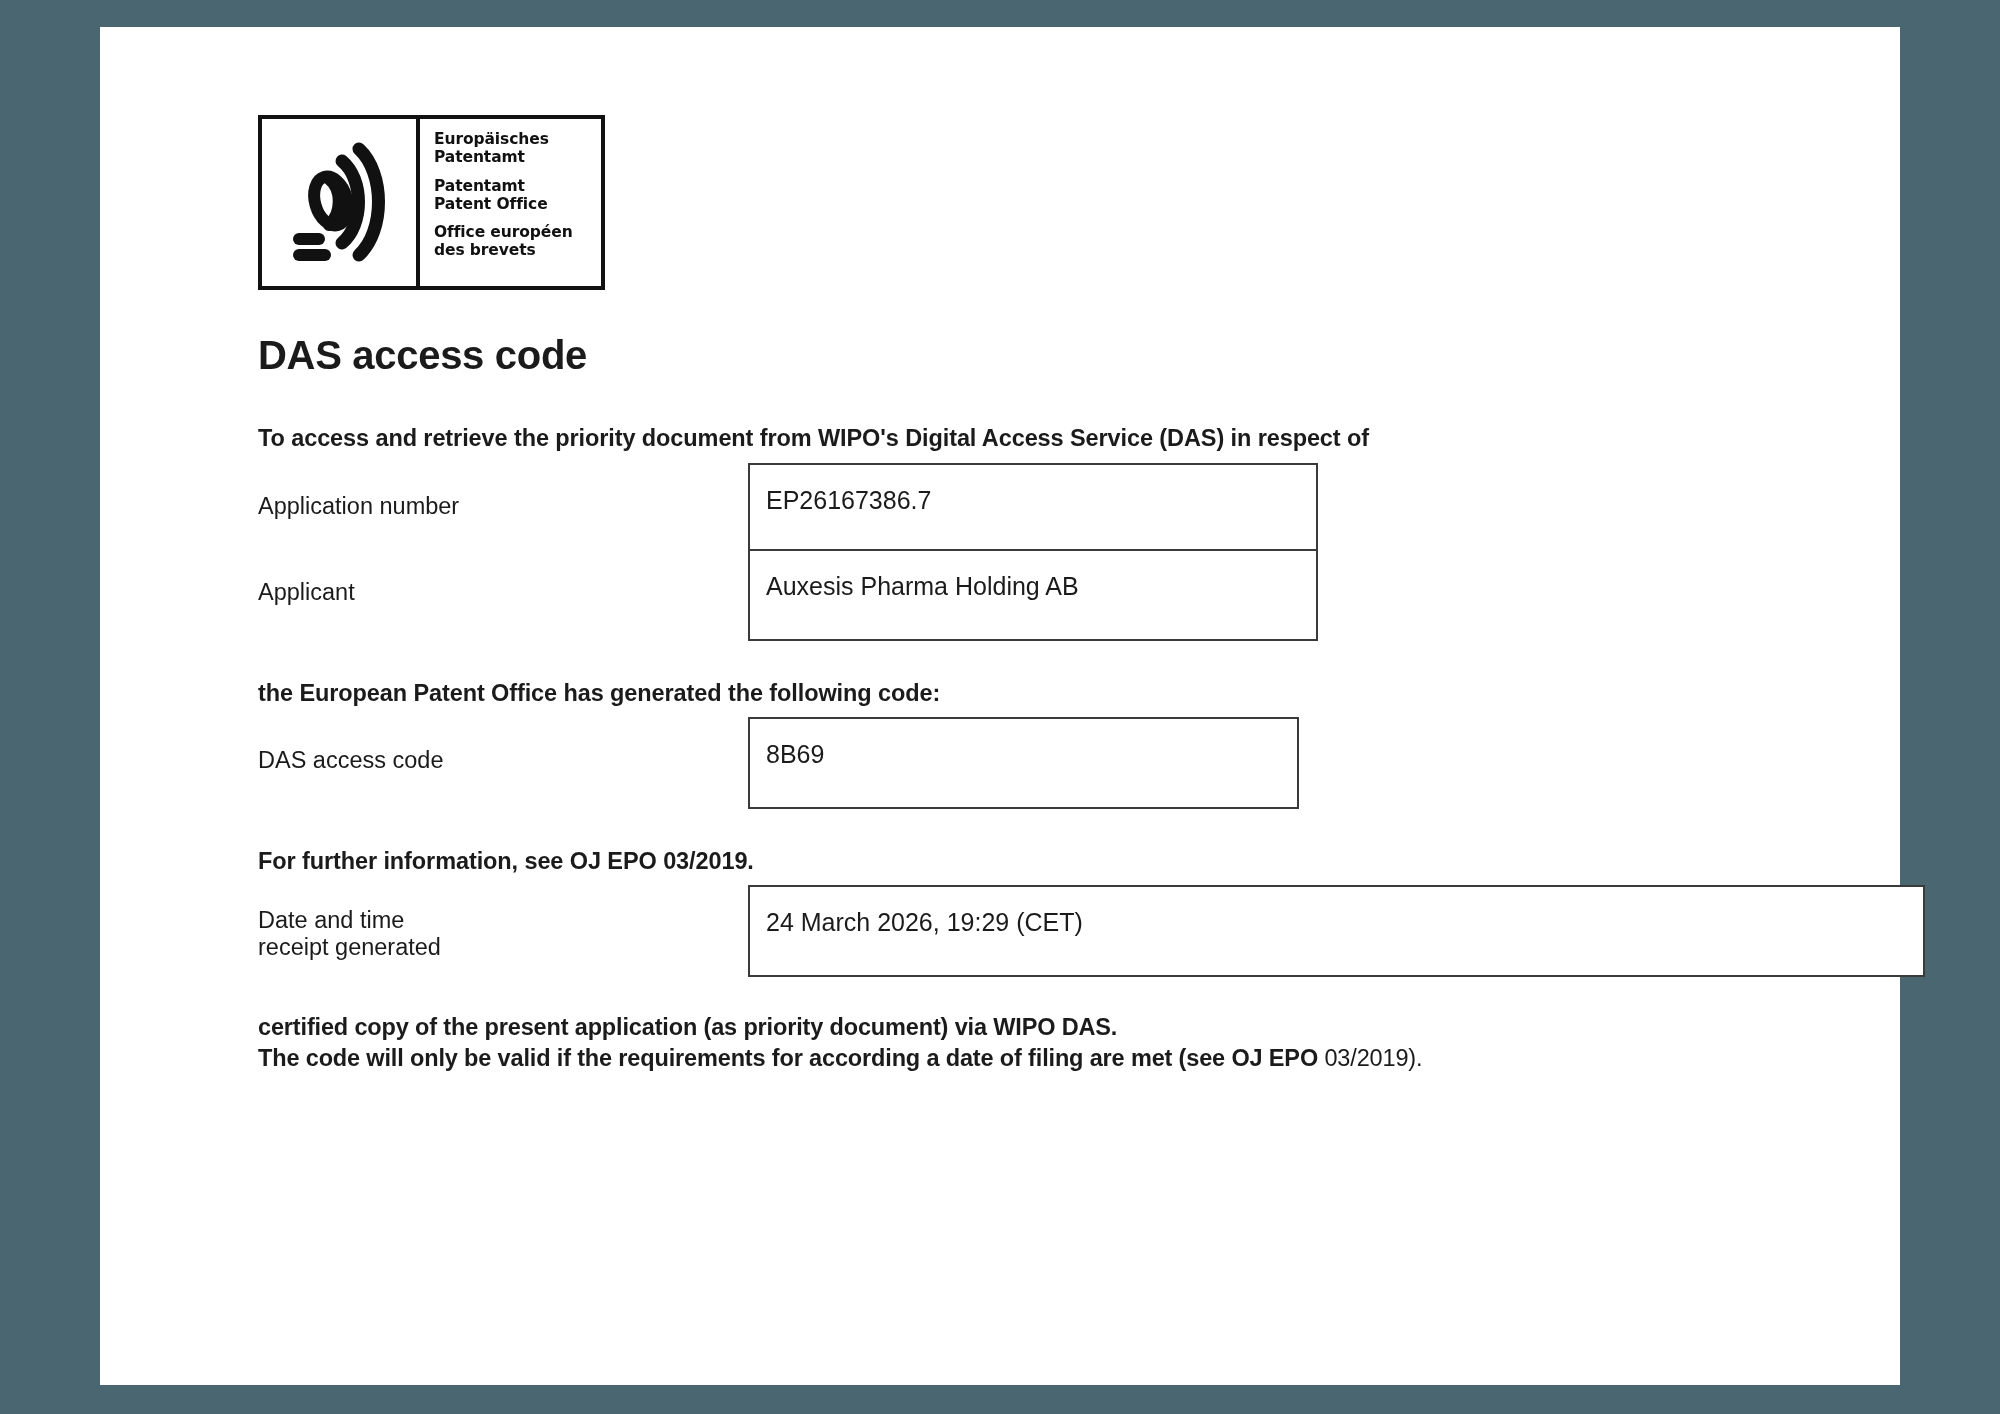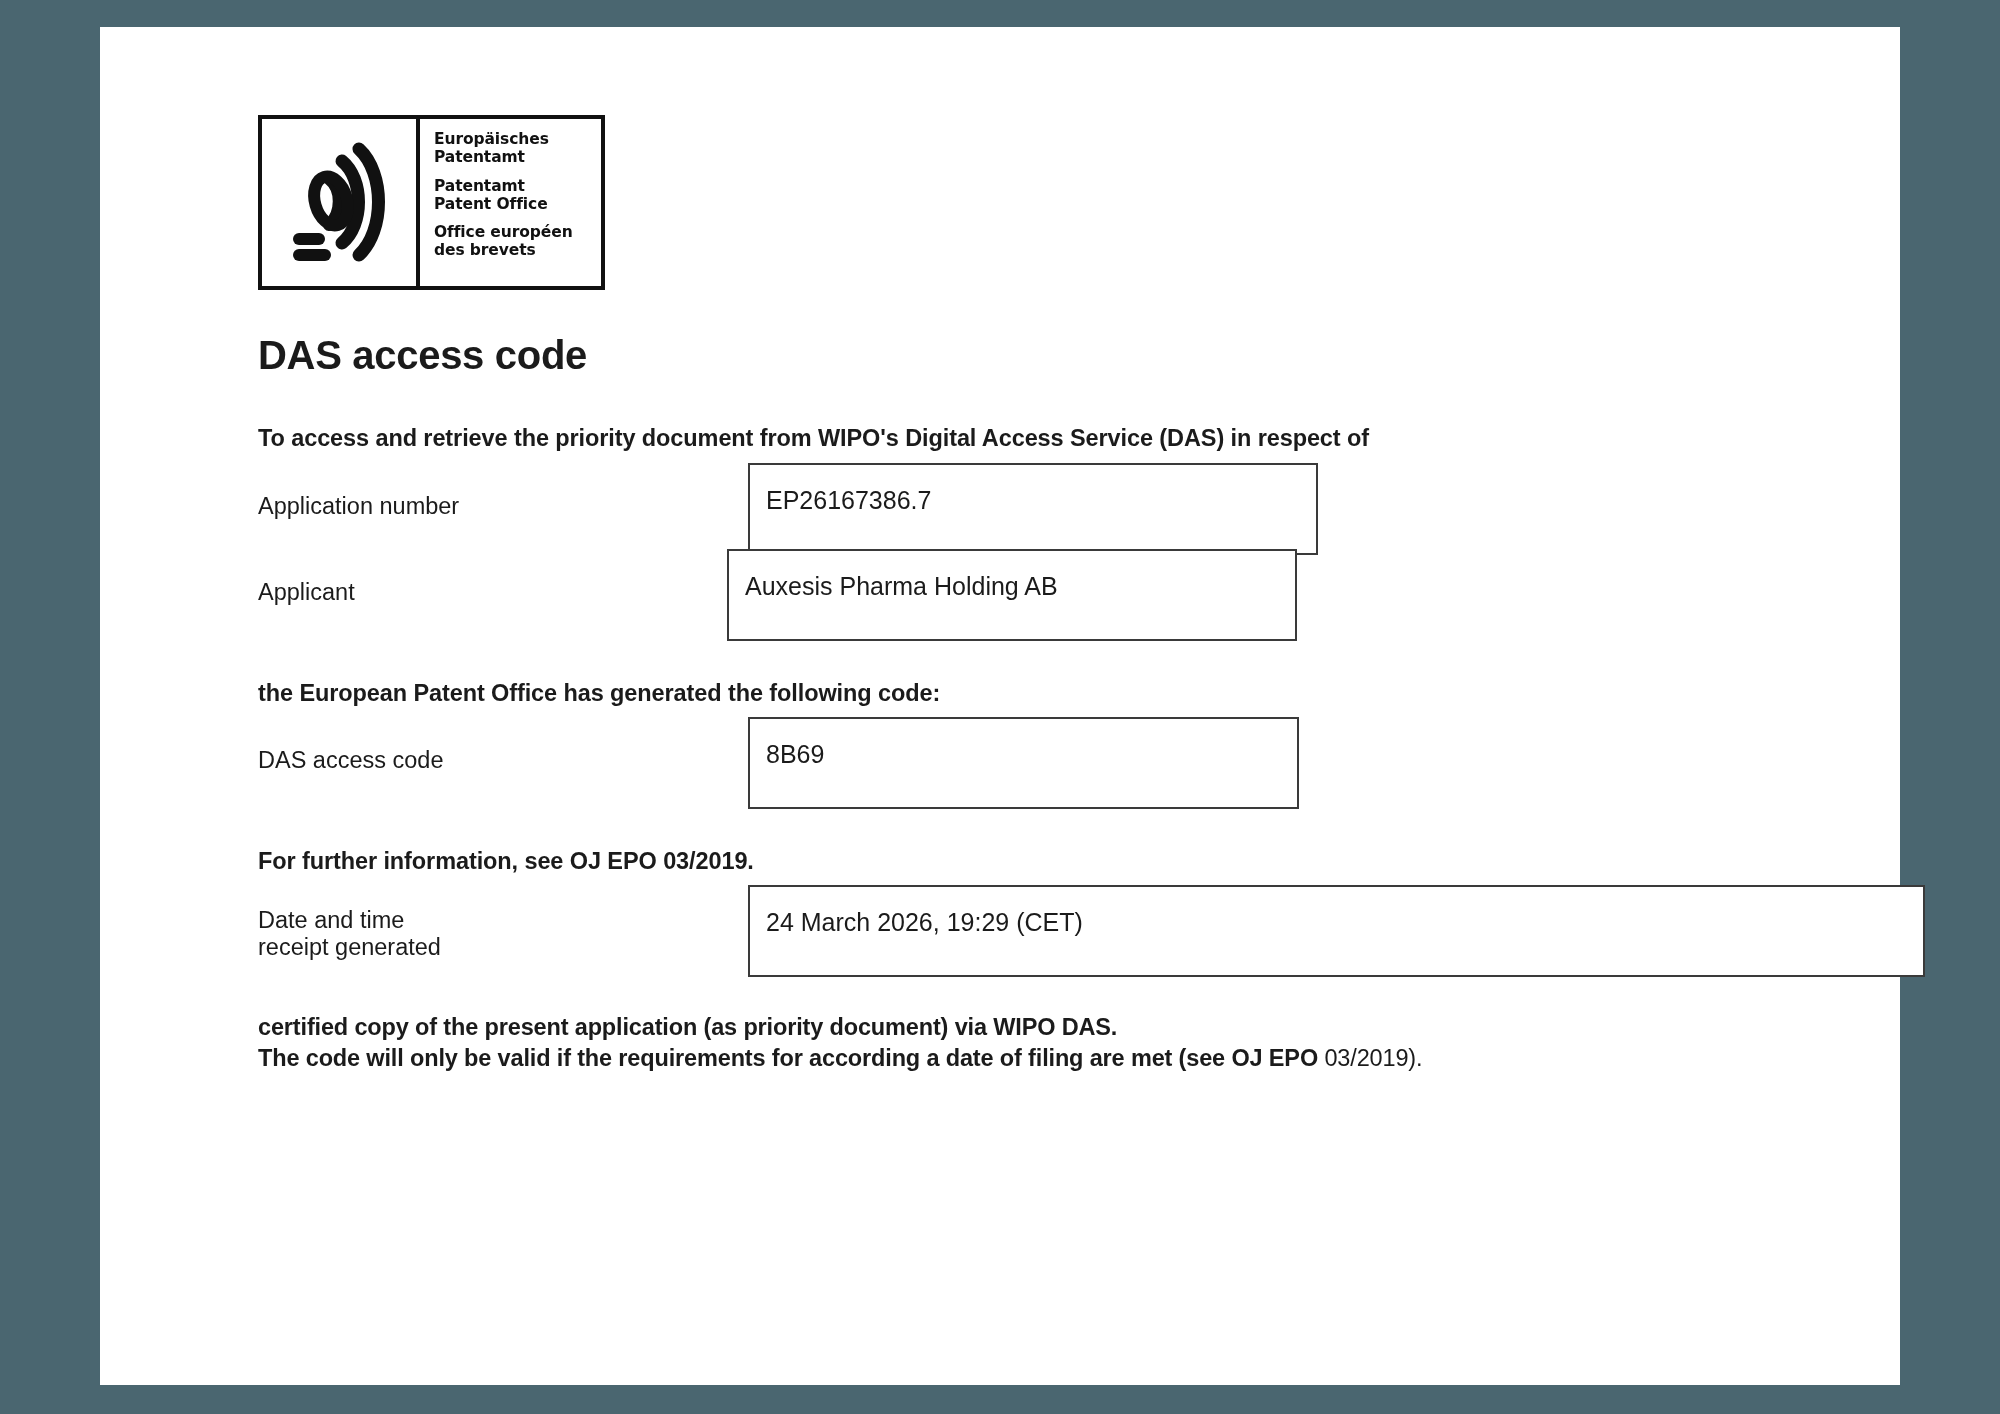--- a/index.html
+++ b/index.html
@@ -123,21 +123,21 @@
   }
 
   
   .row-appnum .field-label { top: 30px; }
   .row-appnum { top: 348px; }
   .row-appnum .field-box { left: 490px; top: 0; width: 570px; height: 92px; }
 
   
   .row-applicant { top: 434px; }
   .row-applicant .field-label { top: 30px; }
-  .row-applicant .field-box { left: 469px; top: 0; width: 570px; height: 92px; }
+  .row-applicant .field-box { left: 490px; top: 0; width: 570px; height: 92px; }
 
   
   .row-dascode { top: 602px; }
   .row-dascode .field-label { top: 30px; }
   .row-dascode .field-box { left: 490px; top: 0; width: 551px; height: 92px; }
 
   
   .row-datetime { top: 770px; }
   .row-datetime .field-label { top: 22px; }
   .row-datetime .field-box { left: 490px; top: 0; width: 1177px; height: 92px; }

